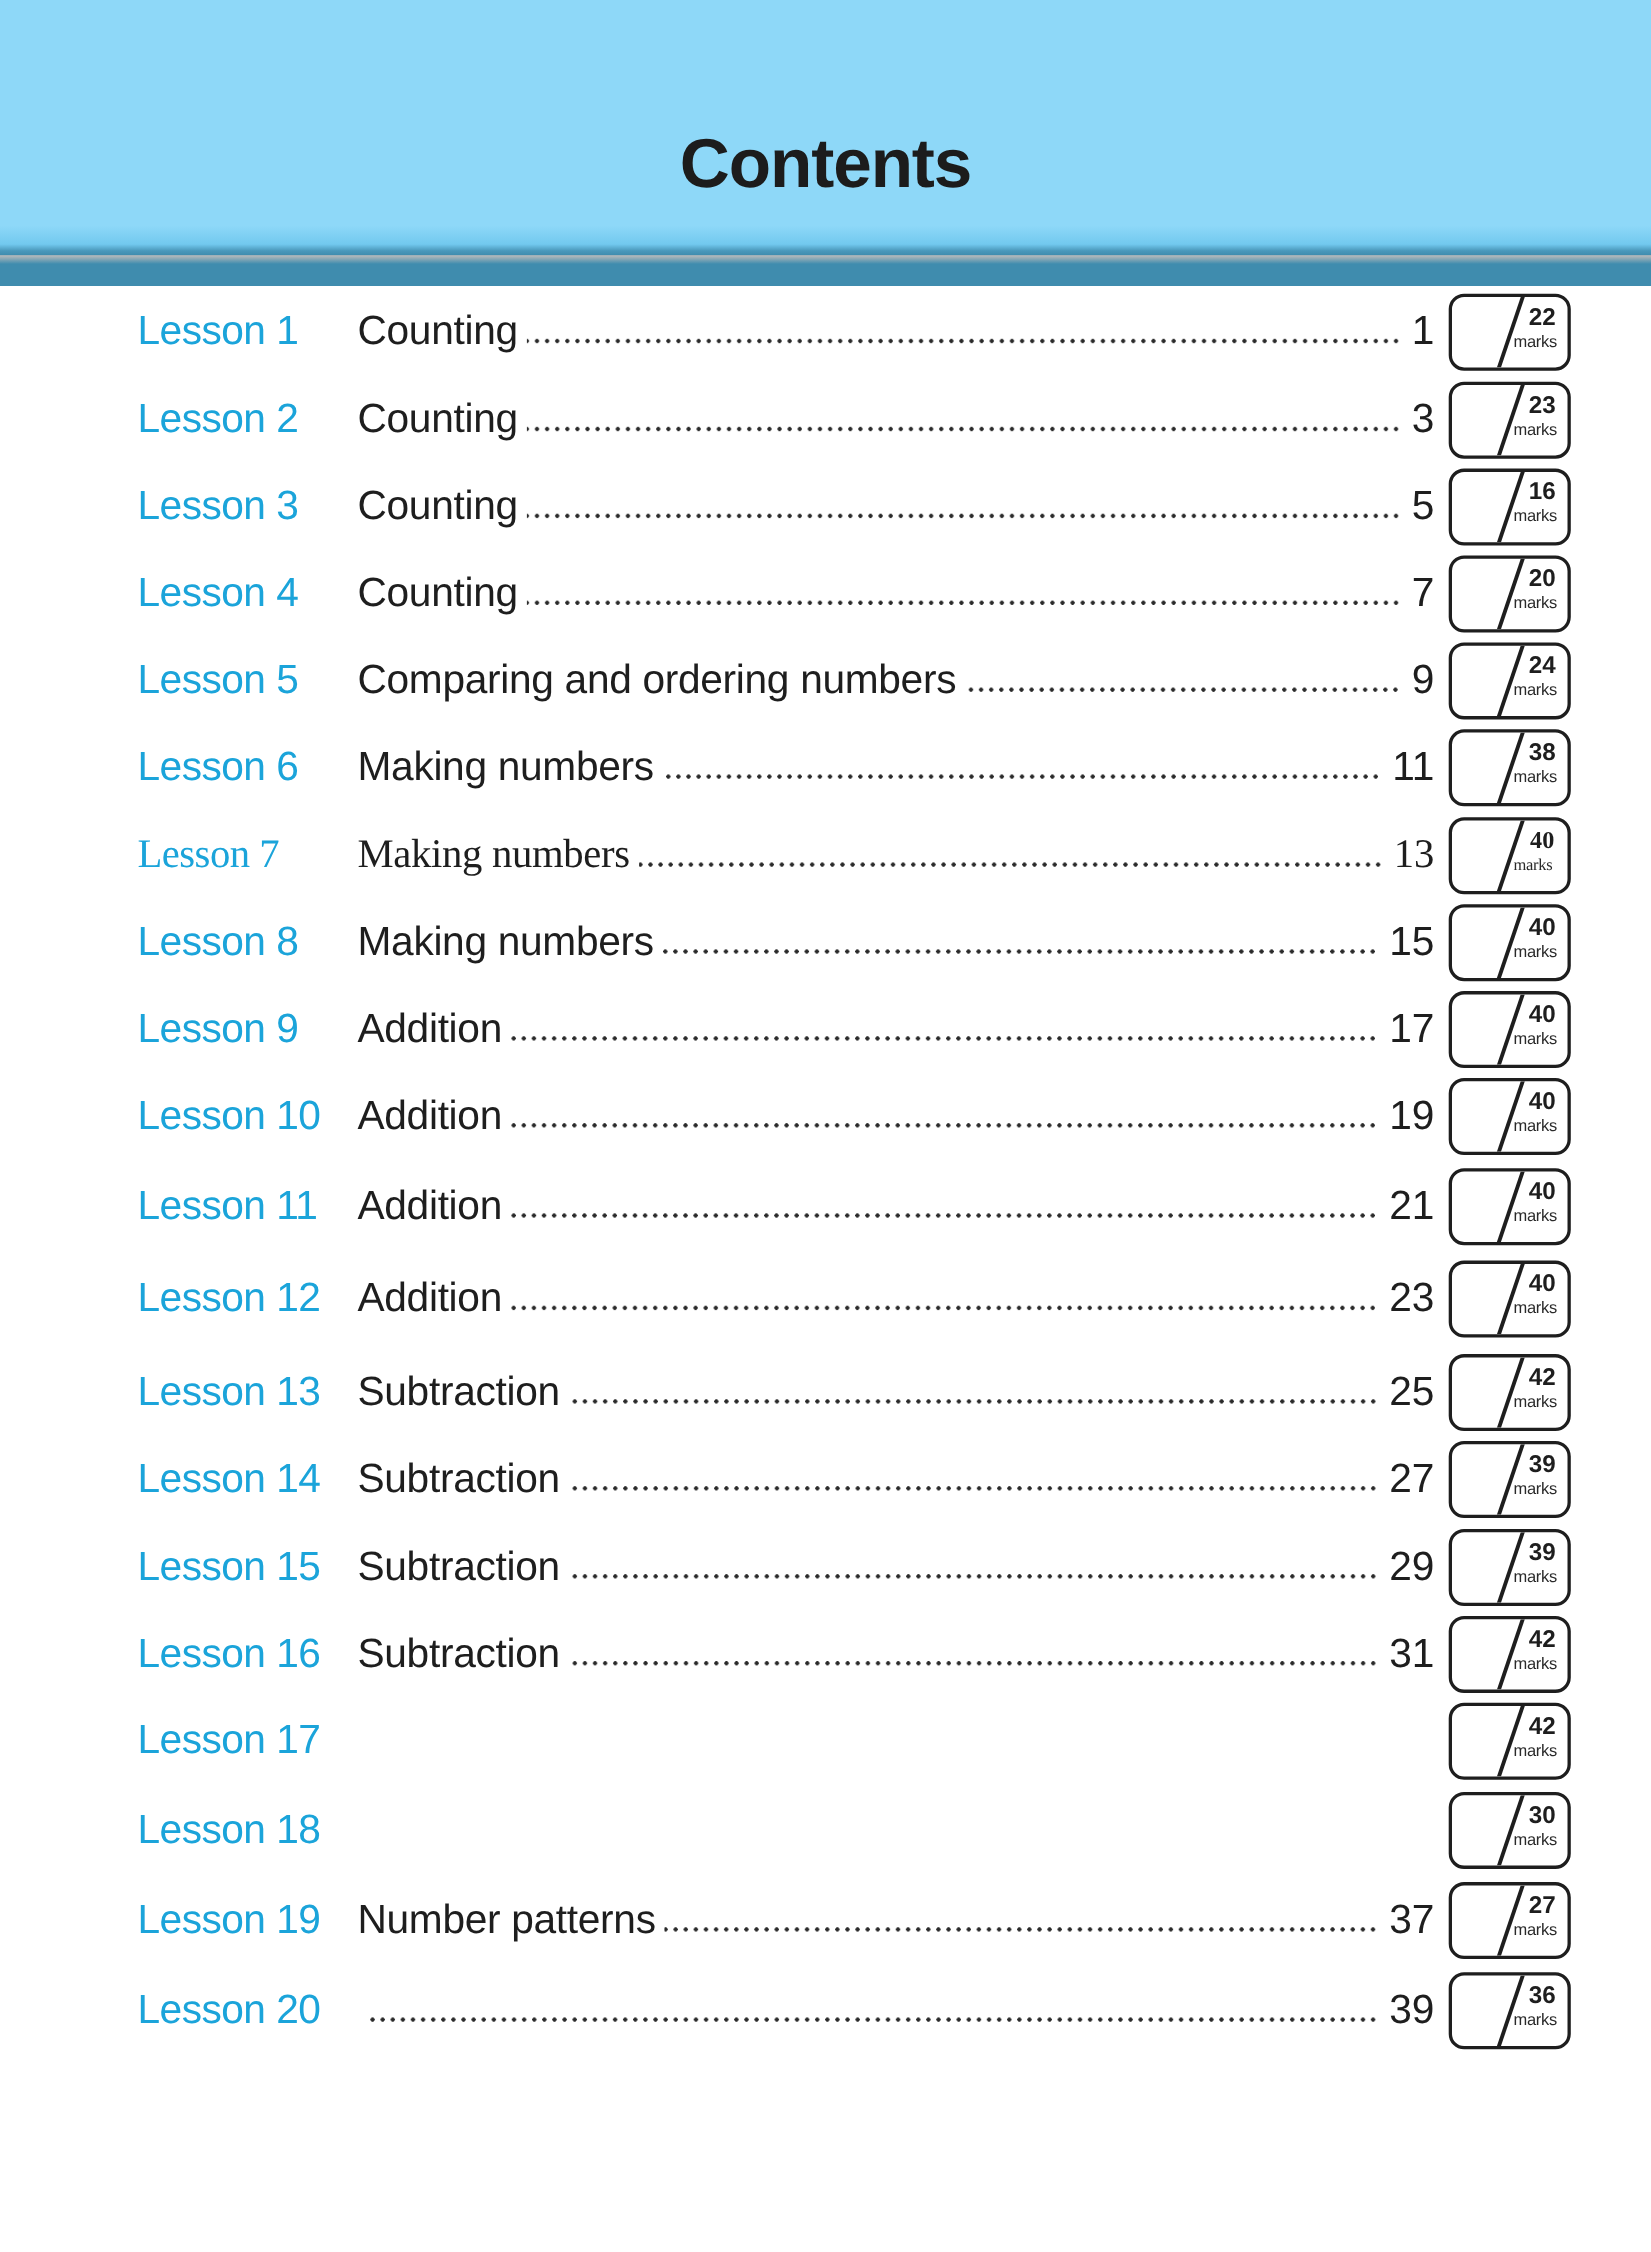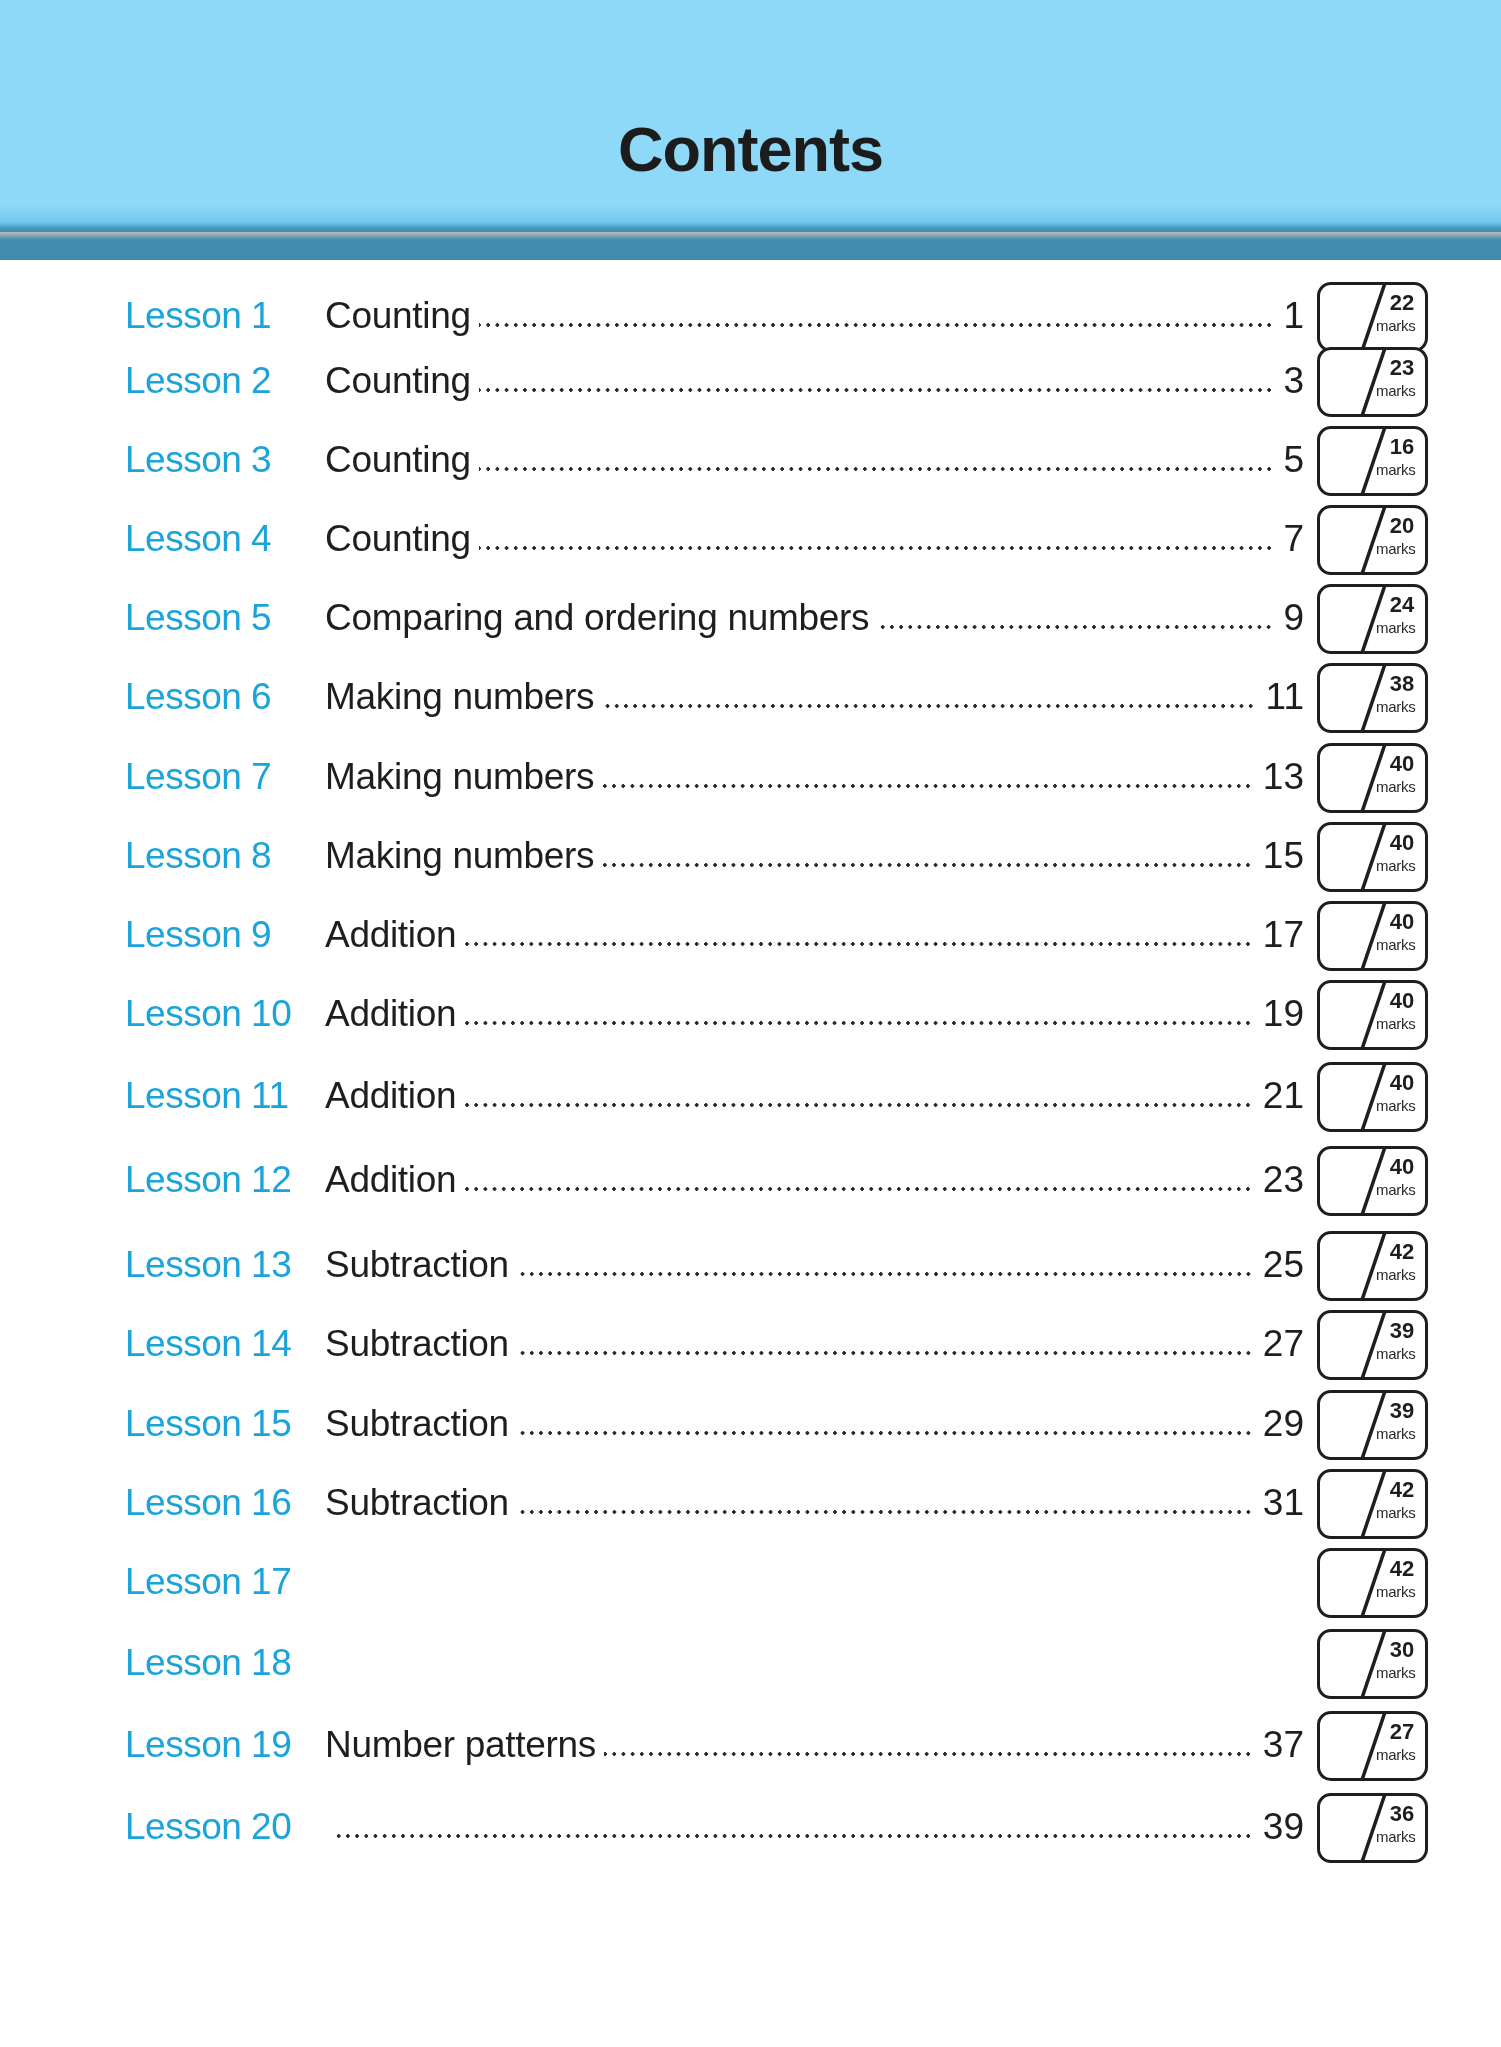--- a/index.html
+++ b/index.html
@@ -53,21 +53,21 @@
 </style>
 </head>
 <body>
 
 <div class="header">
   <div class="title">Contents</div>
 </div>
 <div class="header-shadow"></div>
 
 <div id="toc">
-  <div class="row" style="top: 282px;">
+  <div class="row" style="top: 267px;">
     <span class="lesson-label">Lesson 1</span>
     <div class="lesson-line">
       <span class="lesson-title">Counting</span>
       <span class="leader"></span>
       <span class="page-num">1</span>
     </div>
     <div class="marks-box">
       <svg width="105" height="64">
         <line x1="65" y1="-2" x2="42" y2="66" stroke="#1e1e1e" stroke-width="3.5"></line>
       </svg>
@@ -149,21 +149,21 @@
     </div>
     <div class="marks-box">
       <svg width="105" height="64">
         <line x1="65" y1="-2" x2="42" y2="66" stroke="#1e1e1e" stroke-width="3.5"></line>
       </svg>
       <span class="marks-num">38</span>
       <span class="marks-word">marks</span>
     </div>
   </div>
 
-  <div class="row" style="top: 743px;">
+  <div class="row" style="top: 743px; font-family: Liberation Serif, serif;">
     <span class="lesson-label">Lesson 7</span>
     <div class="lesson-line">
       <span class="lesson-title">Making numbers</span>
       <span class="leader"></span>
       <span class="page-num">13</span>
     </div>
     <div class="marks-box">
       <svg width="105" height="64">
         <line x1="65" y1="-2" x2="42" y2="66" stroke="#1e1e1e" stroke-width="3.5"></line>
       </svg>

